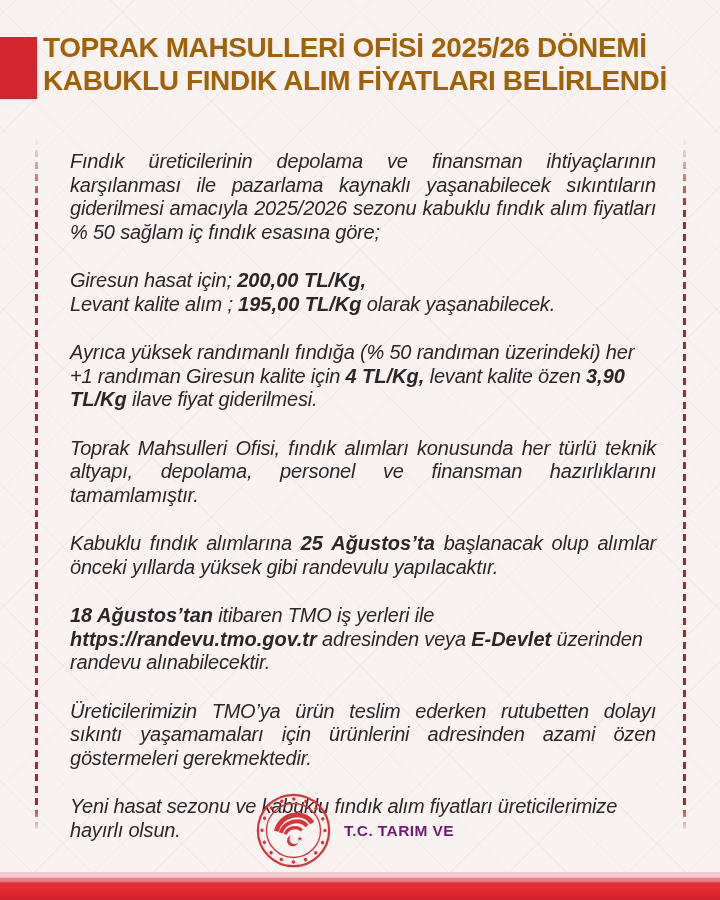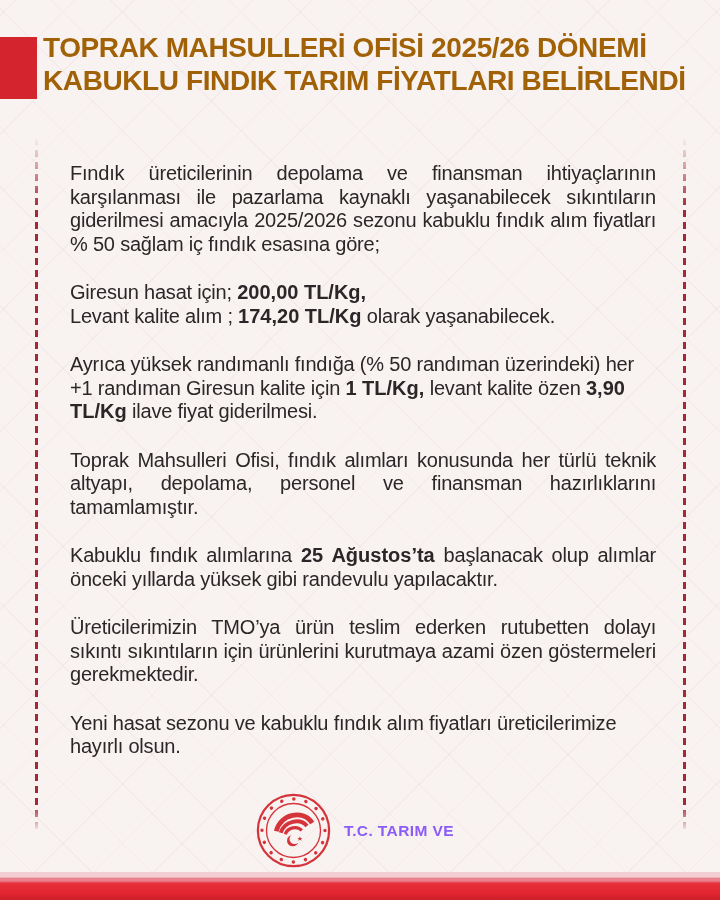--- a/index.html
+++ b/index.html
@@ -35,32 +35,32 @@
     mask-image:linear-gradient(to bottom,transparent 0,#000 70px,#000 96%,transparent 100%);
   }
   .dash-left { left:35px; }
   .dash-right{ left:683px; }
 
   
   .content{
     position:absolute; left:70px; top:146px; width:586px;
     color:#2b2728; font-size:20px; line-height:23.5px; letter-spacing:-0.2px;
   }
-  .content p{ margin:16px 0 25px 0; }
+  .content p{ margin:4px 0 25px 0;font-style:italic; }
   .content p.just{ text-align:justify; }
   .content b{ font-weight:bold; letter-spacing:0; }
 
   
   .ministry{
     position:absolute; left:256px; top:793px;
     display:flex; align-items:center; gap:13px;
   }
   .emblem{ width:75px; height:75px; }
   .ministry-name{
-    color:#8b5cf6; font-weight:bold; font-size:15.5px;
+    color:#701a75; font-weight:bold; font-size:15.5px;
     line-height:20px; letter-spacing:0.4px; white-space:nowrap;
   }
   .ministry-name span{ display:block; }
 
   
   .bottom-bar{
     position:absolute; left:0; bottom:0; width:720px; height:28px;
     background:linear-gradient(to bottom,
       #f2cdd1 0%, #f2cdd1 18%,
       #e8838d 22%, #e8838d 32%,
@@ -69,40 +69,41 @@
   }
 </style>
 </head>
 <body>
 
 <div class="poster">
 
   <div class="accent-square"></div>
   <h1 class="title">
     <span class="t-line">TOPRAK MAHSULLERİ OFİSİ 2025/26 DÖNEMİ</span>
-    <span class="t-line">KABUKLU FINDIK TARIM FİYATLARI BELİRLENDİ</span>
+    <span class="t-line">KABUKLU FINDIK ALIM FİYATLARI BELİRLENDİ</span>
   </h1>
 
   <div class="dash dash-left"></div>
   <div class="dash dash-right"></div>
 
   <main class="content">
 
     <p class="just">Fındık üreticilerinin depolama ve finansman ihtiyaçlarının karşılanması ile pazarlama kaynaklı yaşanabilecek sıkıntıların giderilmesi amacıyla 2025/2026 sezonu kabuklu fındık alım fiyatları % 50 sağlam iç fındık esasına göre;</p>
 
-    <p><span>Giresun hasat için; </span><b>200,00 TL/Kg,</b><br><span>Levant kalite alım ; </span><b>174,20 TL/Kg</b><span> olarak yaşanabilecek.</span></p>
+    <p><span>Giresun hasat için; </span><b>200,00 TL/Kg,</b><br><span>Levant kalite alım ; </span><b>195,00 TL/Kg</b><span> olarak yaşanabilecek.</span></p>
 
-    <p><span>Ayrıca yüksek randımanlı fındığa (% 50 randıman üzerindeki) her +1 randıman Giresun kalite için </span><b>1 TL/Kg,</b><span> levant kalite özen </span><b>3,90 TL/Kg</b><span> ilave fiyat giderilmesi.</span></p>
+    <p><span>Ayrıca yüksek randımanlı fındığa (% 50 randıman üzerindeki) her +1 randıman Giresun kalite için </span><b>4 TL/Kg,</b><span> levant kalite özen </span><b>3,90 TL/Kg</b><span> ilave fiyat giderilmesi.</span></p>
 
     <p class="just">Toprak Mahsulleri Ofisi, fındık alımları konusunda her türlü teknik altyapı, depolama, personel ve finansman hazırlıklarını tamamlamıştır.</p>
 
     <p class="just"><span>Kabuklu fındık alımlarına </span><b>25 Ağustos’ta</b><span> başlanacak olup alımlar önceki yıllarda yüksek gibi randevulu yapılacaktır.</span></p>
 
+    <p><b>18 Ağustos’tan</b><span> itibaren TMO iş yerleri ile </span><b>https://randevu.tmo.gov.tr</b><span> adresinden veya </span><b>E-Devlet</b><span> üzerinden randevu alınabilecektir.</span></p>
 
-    <p class="just">Üreticilerimizin TMO’ya ürün teslim ederken rutubetten dolayı sıkıntı sıkıntıların için ürünlerini kurutmaya azami özen göstermeleri gerekmektedir.</p>
+    <p class="just">Üreticilerimizin TMO’ya ürün teslim ederken rutubetten dolayı sıkıntı yaşamamaları için ürünlerini adresinden azami özen göstermeleri gerekmektedir.</p>
 
     <p>Yeni hasat sezonu ve kabuklu fındık alım fiyatları üreticilerimize hayırlı olsun.</p>
 
   </main>
 
   <footer class="ministry">
     <svg class="emblem" viewBox="0 0 100 100" aria-hidden="true">
       <g stroke="#d5343b" fill="none">
         <circle cx="50" cy="50" r="47.5" stroke-width="3"></circle>
         <circle cx="50" cy="50" r="36" stroke-width="1.8"></circle>

